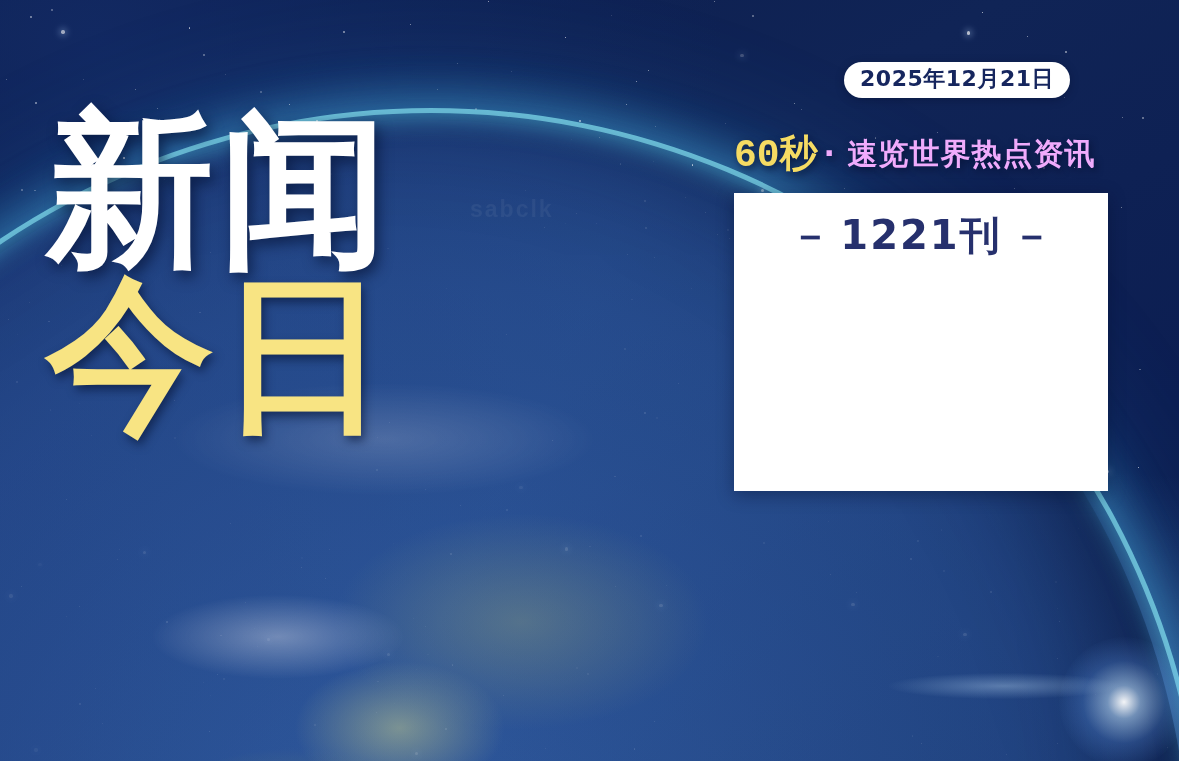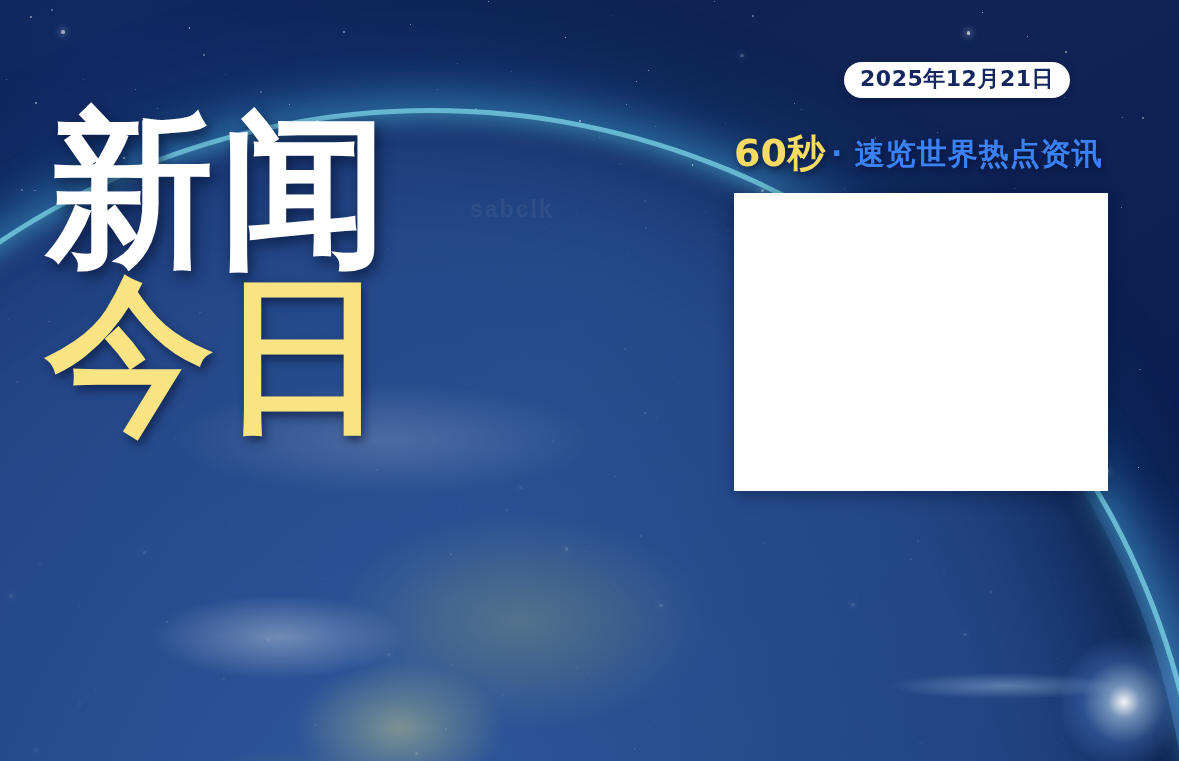--- a/index.html
+++ b/index.html
@@ -167,23 +167,24 @@
     white-space:nowrap;
     font-family:"DejaVu Sans","Liberation Sans",sans-serif;
     text-shadow:2px 3px 7px rgba(3,10,38,.6);
   }
   .tag-60 {
     color:#f5db63;
     font-size:38px;
     font-weight:900;
     letter-spacing:0px;
     vertical-align:-2px;
+    font-family:Liberation Mono, monospace;
   }
   .tag-rest {
-    color:#3b82f6;
+    color:#f0abfc;
     font-size:30px;
     font-weight:900;
     letter-spacing:1px;
     margin-left:6px;
   }
 
   .card {
     margin-top:14px;
     width:374px;
     height:298px;
@@ -506,18 +507,21 @@
 
   <div class="rightcol">
 
     <div class="date-pill">2025年12月21日</div>
 
     <div class="tagline">
       <span class="tag-60">60秒</span><span class="tag-rest">· 速览世界热点资讯</span>
     </div>
 
     <div class="card">
+      <div class="card-issue">
+        <span class="dash">－</span><span>1221刊</span><span class="dash">－</span>
+      </div>
     </div>
 
   </div>
 
 
 </div>
 
 </body></html>

